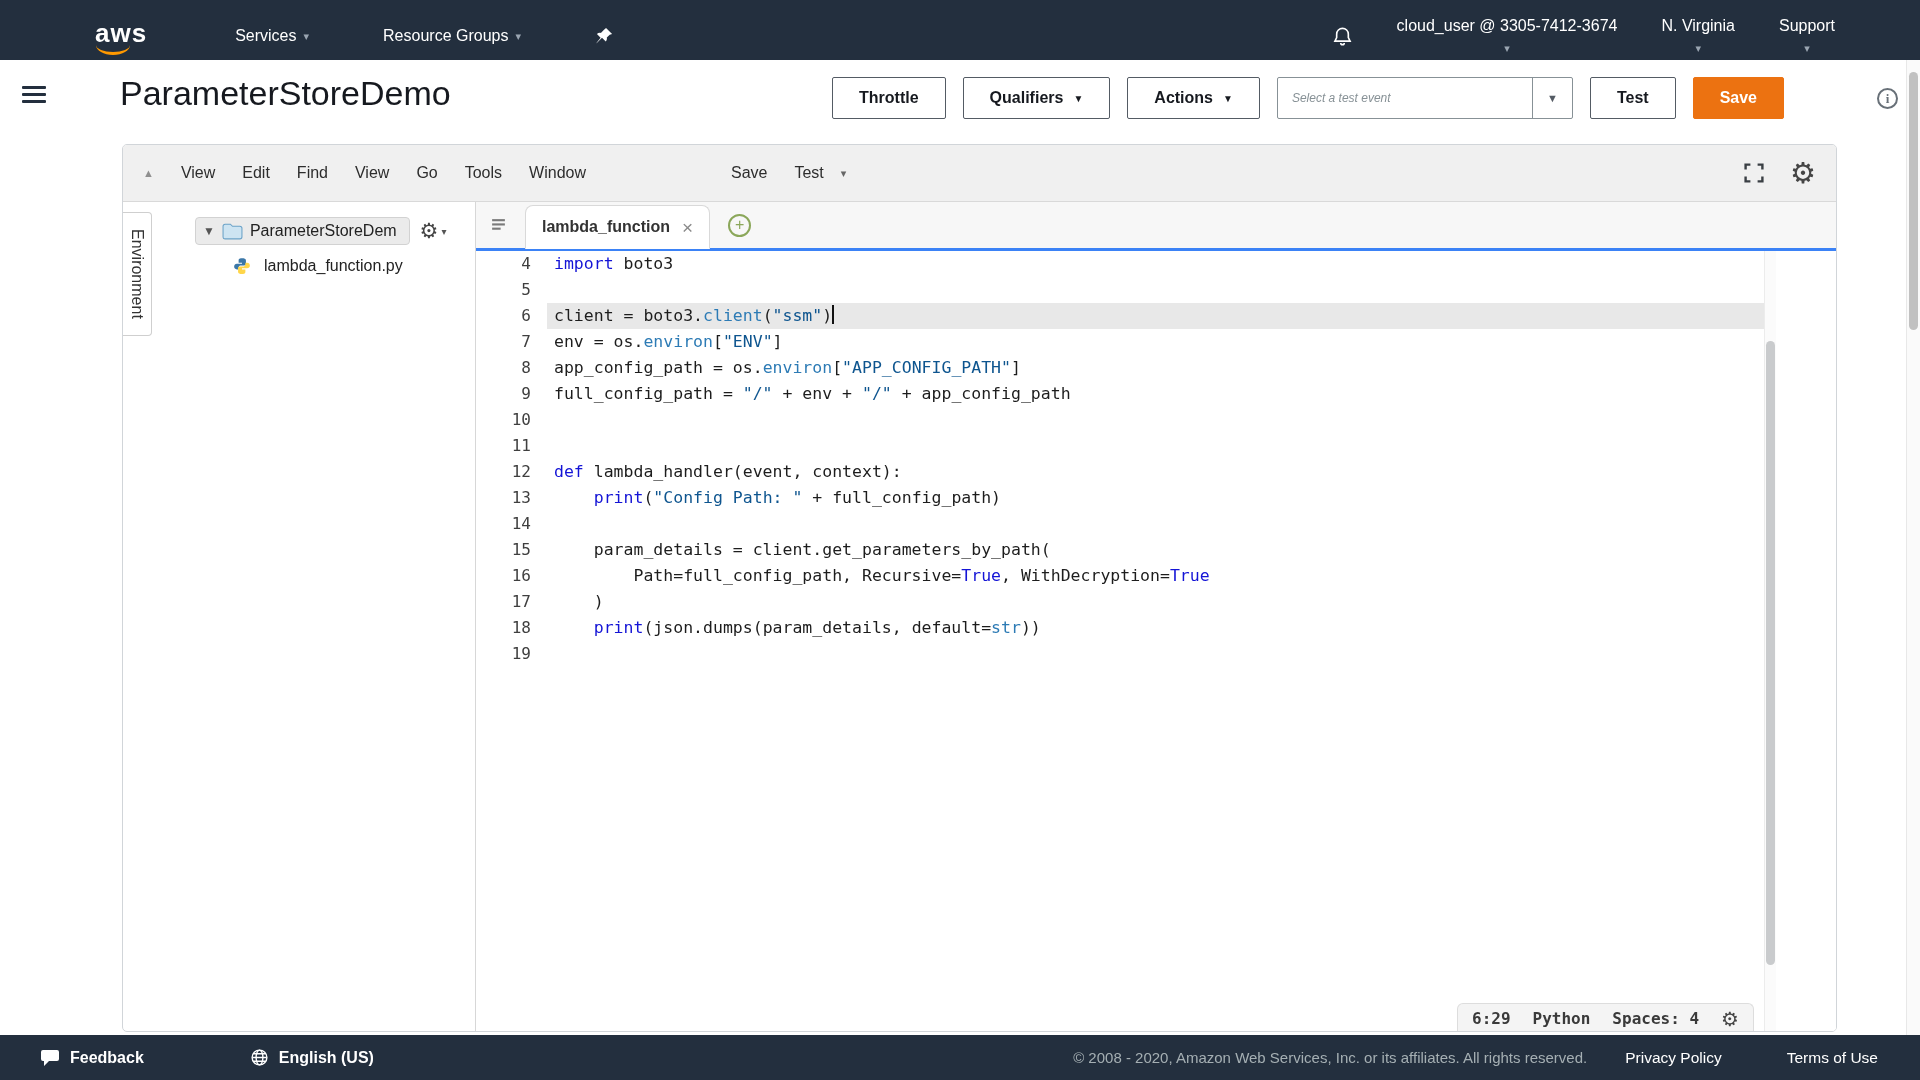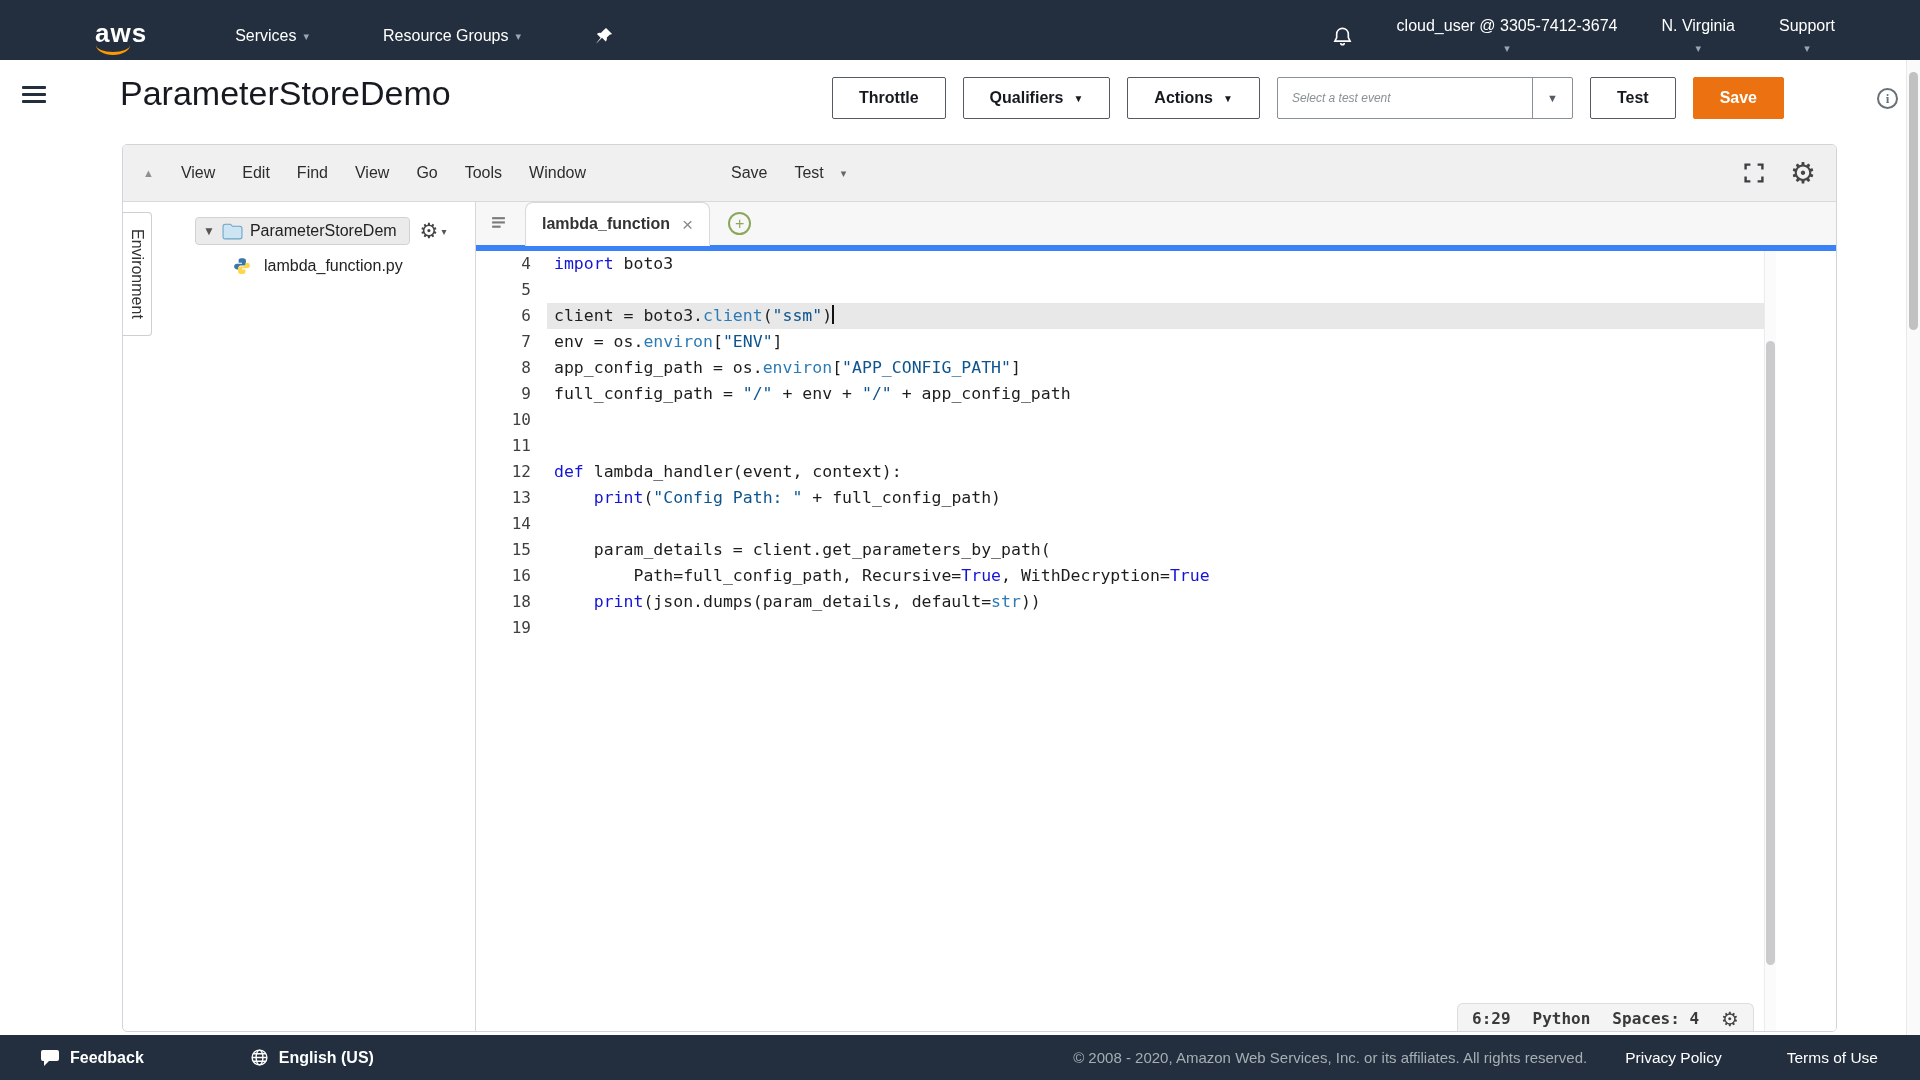--- a/index.html
+++ b/index.html
@@ -66,21 +66,21 @@
   .tree-pill { display:flex; align-items:center; gap:7px; background:#ebebeb;
                border:1px solid #d2d2d2; border-radius:4px; padding:4px 12px 4px 7px;
                cursor:pointer; }
   .disclosure { font-size:12px; color:#555; }
   .tree-gear { margin-left:10px; display:flex; align-items:center; gap:3px; cursor:pointer; }
   .tree-gear .caret { font-size:10px; color:#555; }
   .tree-row2 { display:flex; align-items:center; gap:13px; height:32px; padding-left:64px;
                cursor:pointer; }
 
   .editor-col { flex:1; position:relative; }
-  .tabstrip { height:49px; background:#f7f7f7; border-bottom:6px solid #3b82f6; display:flex;
+  .tabstrip { height:49px; background:#f7f7f7; border-bottom:3px solid #3b82f6; display:flex;
               align-items:center; padding-left:14px; }
   .doc-icon { display:flex; cursor:pointer; }
   .tab { align-self:flex-end; height:44px; margin-bottom:-1px; margin-left:18px;
          background:#fff; border:1px solid #d9d9d9; border-bottom:1px solid #fff;
          border-radius:8px 8px 0 0; display:flex; align-items:center; gap:12px;
          padding:0 16px; font-size:16px; font-weight:600; color:#333; cursor:pointer; }
   .tab-close { font-size:19px; color:#8a8a8a; font-weight:400; cursor:pointer; line-height:1; }
   .plus-circle { width:23px; height:23px; border:2px solid #8ba75a; border-radius:50%;
                  color:#8ba75a; display:flex; align-items:center; justify-content:center;
                  font-size:16px; margin-left:18px; cursor:pointer; }
@@ -322,20 +322,24 @@
             </div>
             <div class="crow">
               <div class="gutter">15</div>
               <div class="ctext"><span class="tok-p">    param_details = client.get_parameters_by_path(</span></div>
             </div>
             <div class="crow">
               <div class="gutter">16</div>
               <div class="ctext"><span class="tok-p">        Path=full_config_path, Recursive=</span><span class="tok-b">True</span><span class="tok-p">, WithDecryption=</span><span class="tok-b">True</span></div>
             </div>
             <div class="crow">
+              <div class="gutter">17</div>
+              <div class="ctext"><span class="tok-p">    )</span></div>
+            </div>
+            <div class="crow">
               <div class="gutter">18</div>
               <div class="ctext"><span class="tok-p">    </span><span class="tok-k">print</span><span class="tok-p">(json.dumps(param_details, default=</span><span class="tok-f">str</span><span class="tok-p">))</span></div>
             </div>
             <div class="crow">
               <div class="gutter">19</div>
               <div class="ctext"></div>
             </div>
           </div>
         <div class="ed-scroll">
           <div class="ed-thumb"></div>

